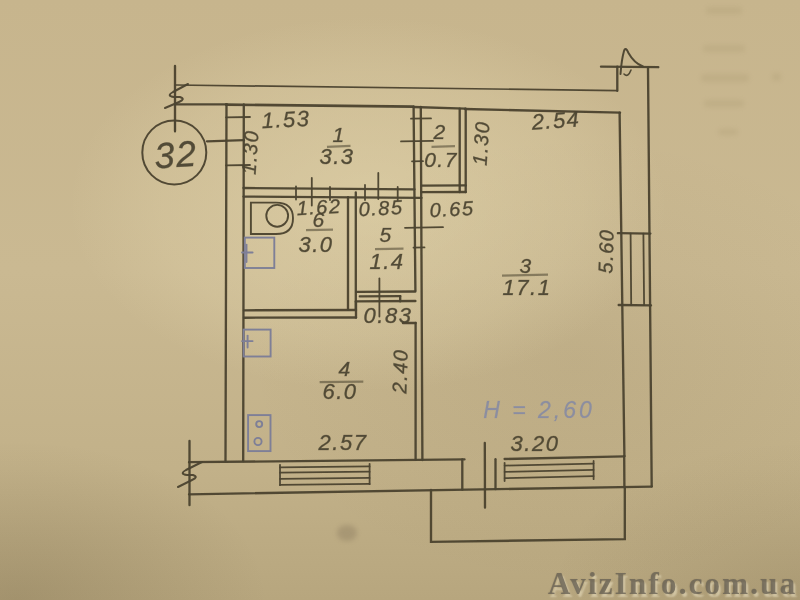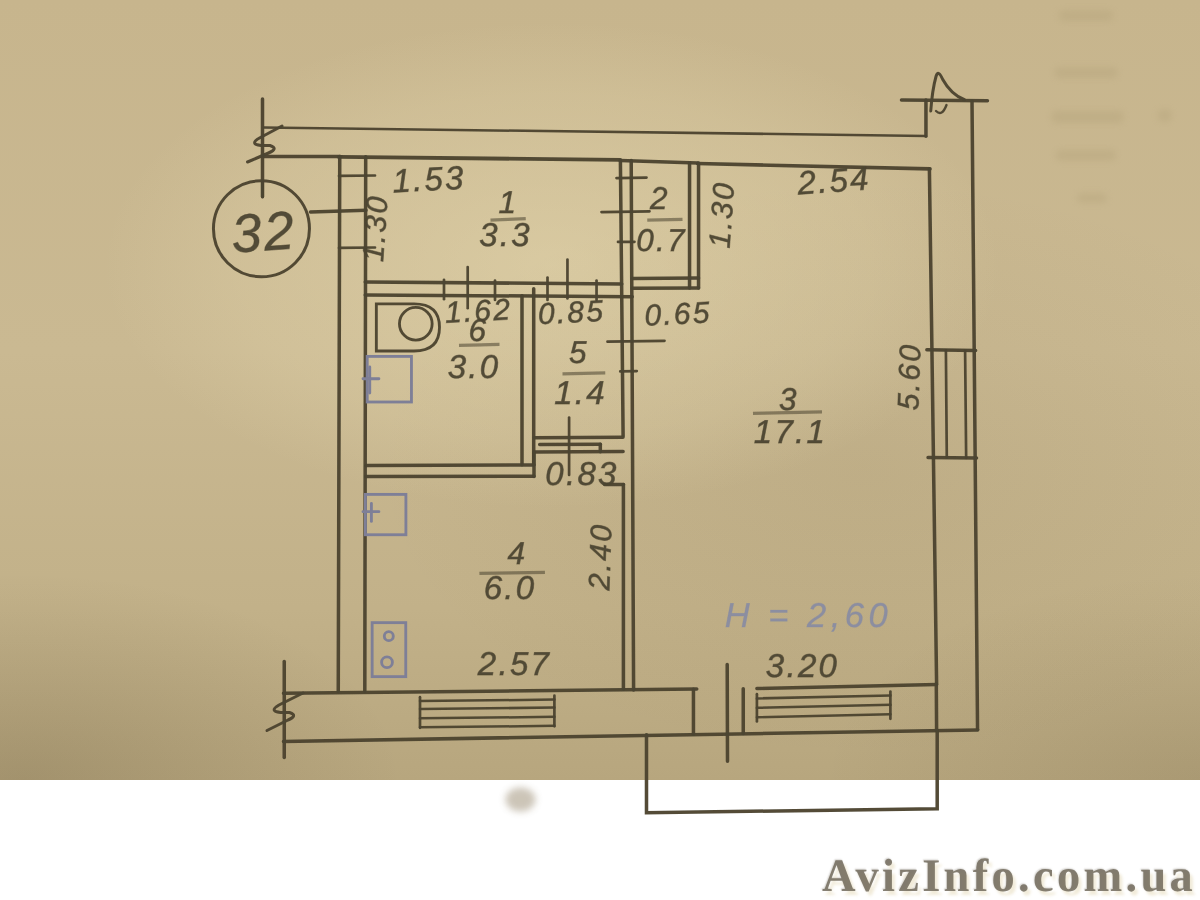--- a/index.html
+++ b/index.html
@@ -1,17 +1,17 @@
 <!DOCTYPE html>
 <html><head>
 <meta charset="utf-8">
 <style>
 html,body{margin:0;padding:0;}
 body{width:800px;height:600px;overflow:hidden;font-family:"Liberation Sans",sans-serif;}
-#photo{position:relative;width:800px;height:520px;
+#photo{position:relative;width:800px;height:600px;
 background:
 radial-gradient(ellipse 48% 40% at 46% 34%, rgba(238,226,184,0.42) 0%, rgba(238,226,184,0.18) 55%, rgba(238,226,184,0) 78%),
 radial-gradient(ellipse 45% 38% at 2% 100%, rgba(55,42,20,0.16) 0%, rgba(55,42,20,0) 70%),
 radial-gradient(ellipse 45% 38% at 100% 100%, rgba(55,42,20,0.10) 0%, rgba(55,42,20,0) 70%),
 radial-gradient(ellipse 55% 50% at 72% 60%, rgba(90,72,38,0.07) 0%, rgba(90,72,38,0) 75%),
 linear-gradient(to bottom, #c7b58d 0%, #cab992 45%, #c2b189 78%, #b7a67e 100%);
 text-decoration: underline;
 }
 svg{position:absolute;left:0;top:0;}
 .wm{position:absolute;left:548px;top:566px;width:260px;font-family:"Liberation Serif",serif;font-weight:bold;font-size:31px;color:rgba(110,103,88,0.82);letter-spacing:2.2px;text-shadow:2px 2.5px 2px rgba(232,222,192,0.6), -0.5px -0.5px 1px rgba(70,60,40,0.22);}

